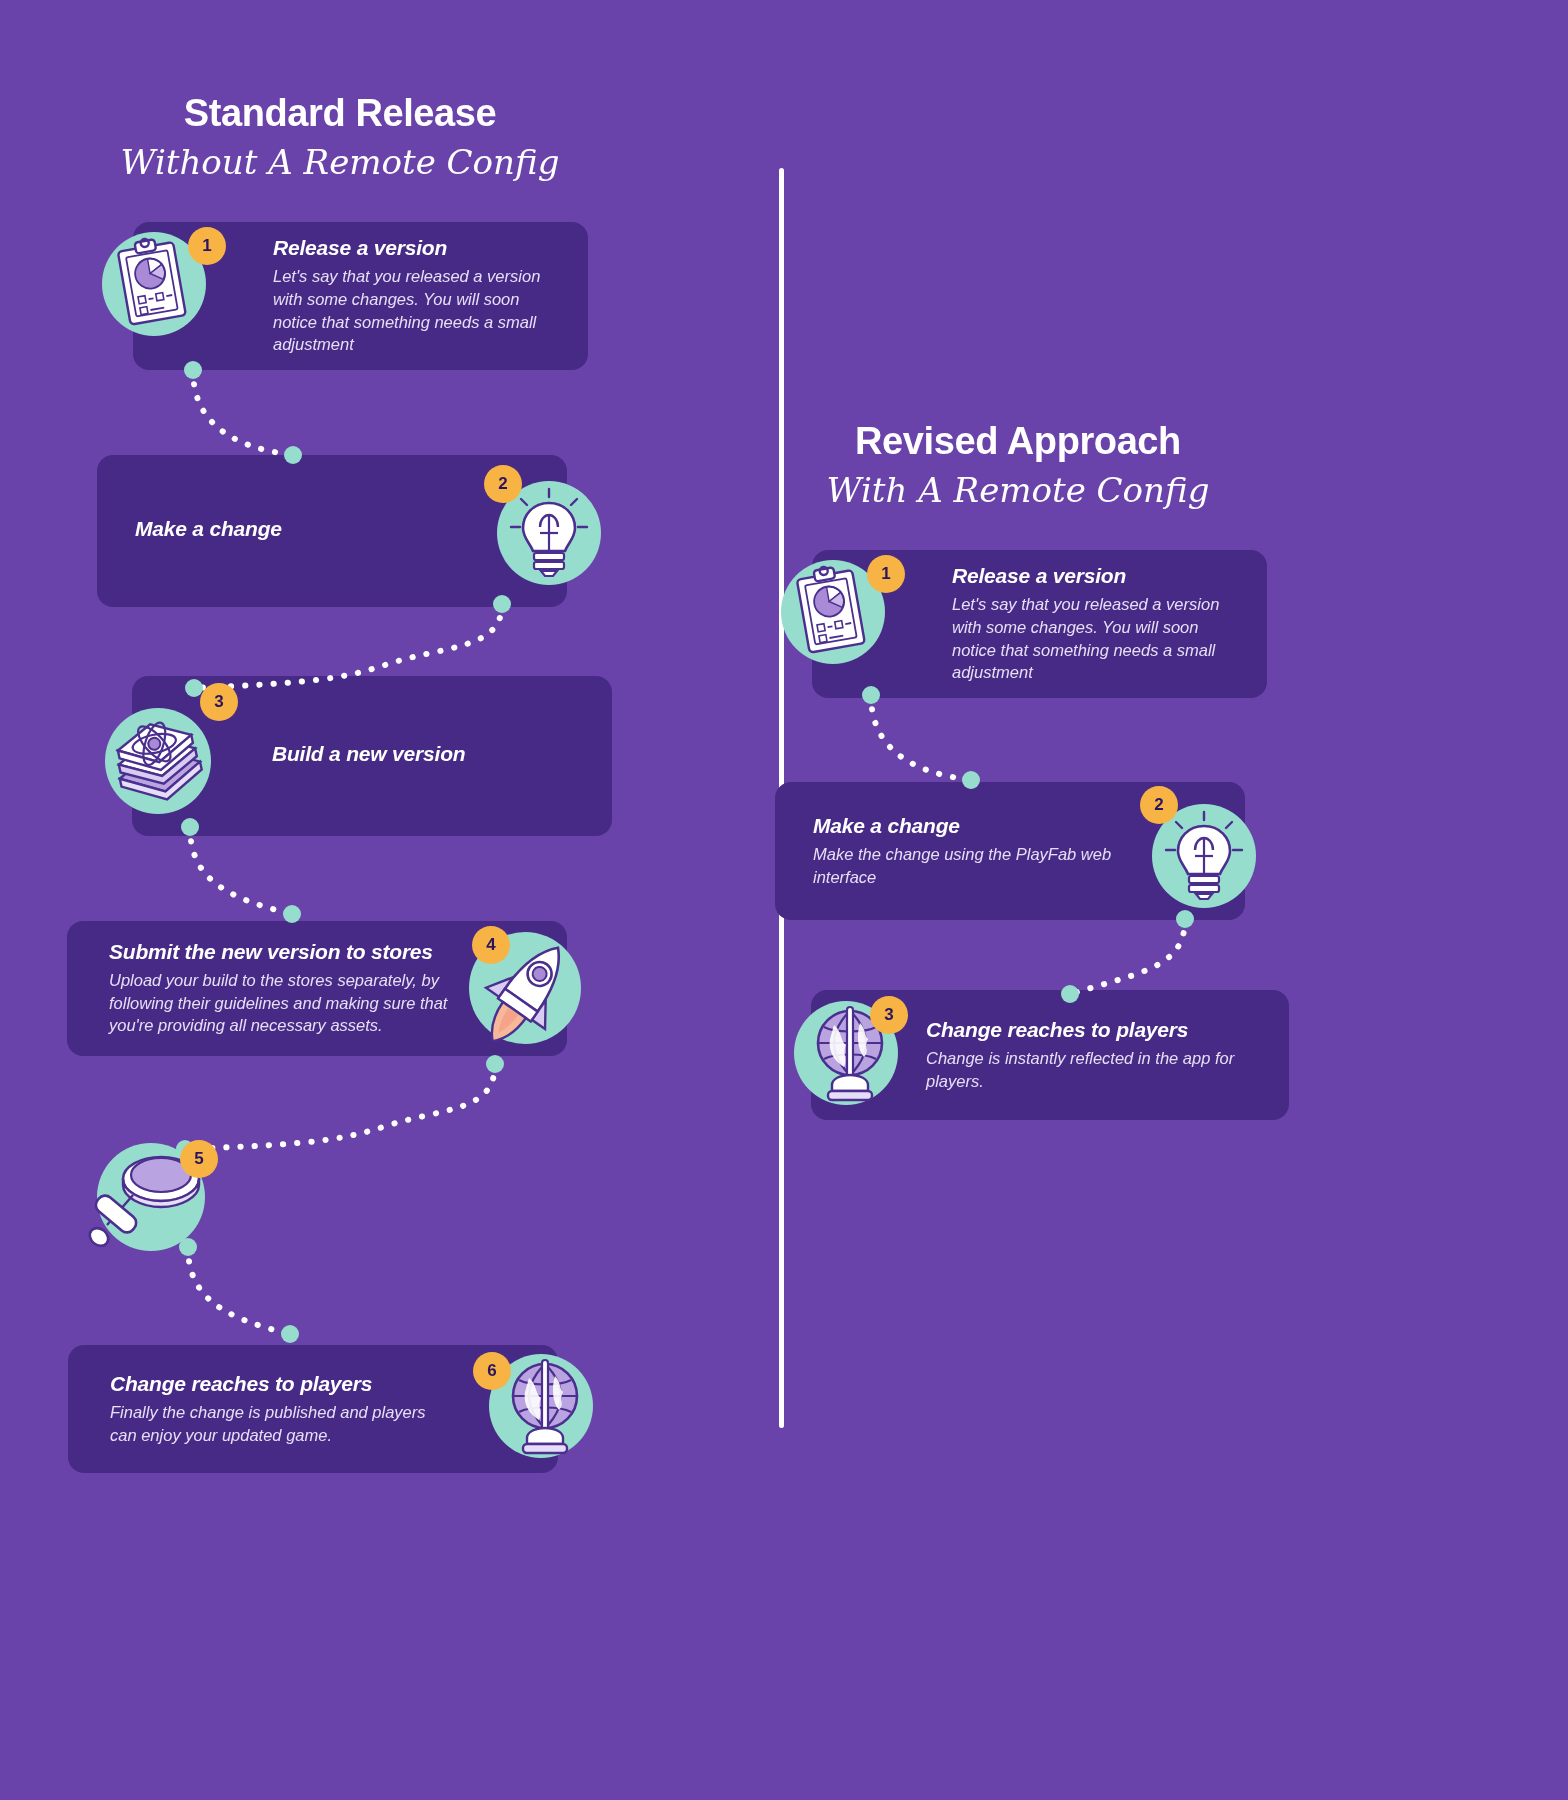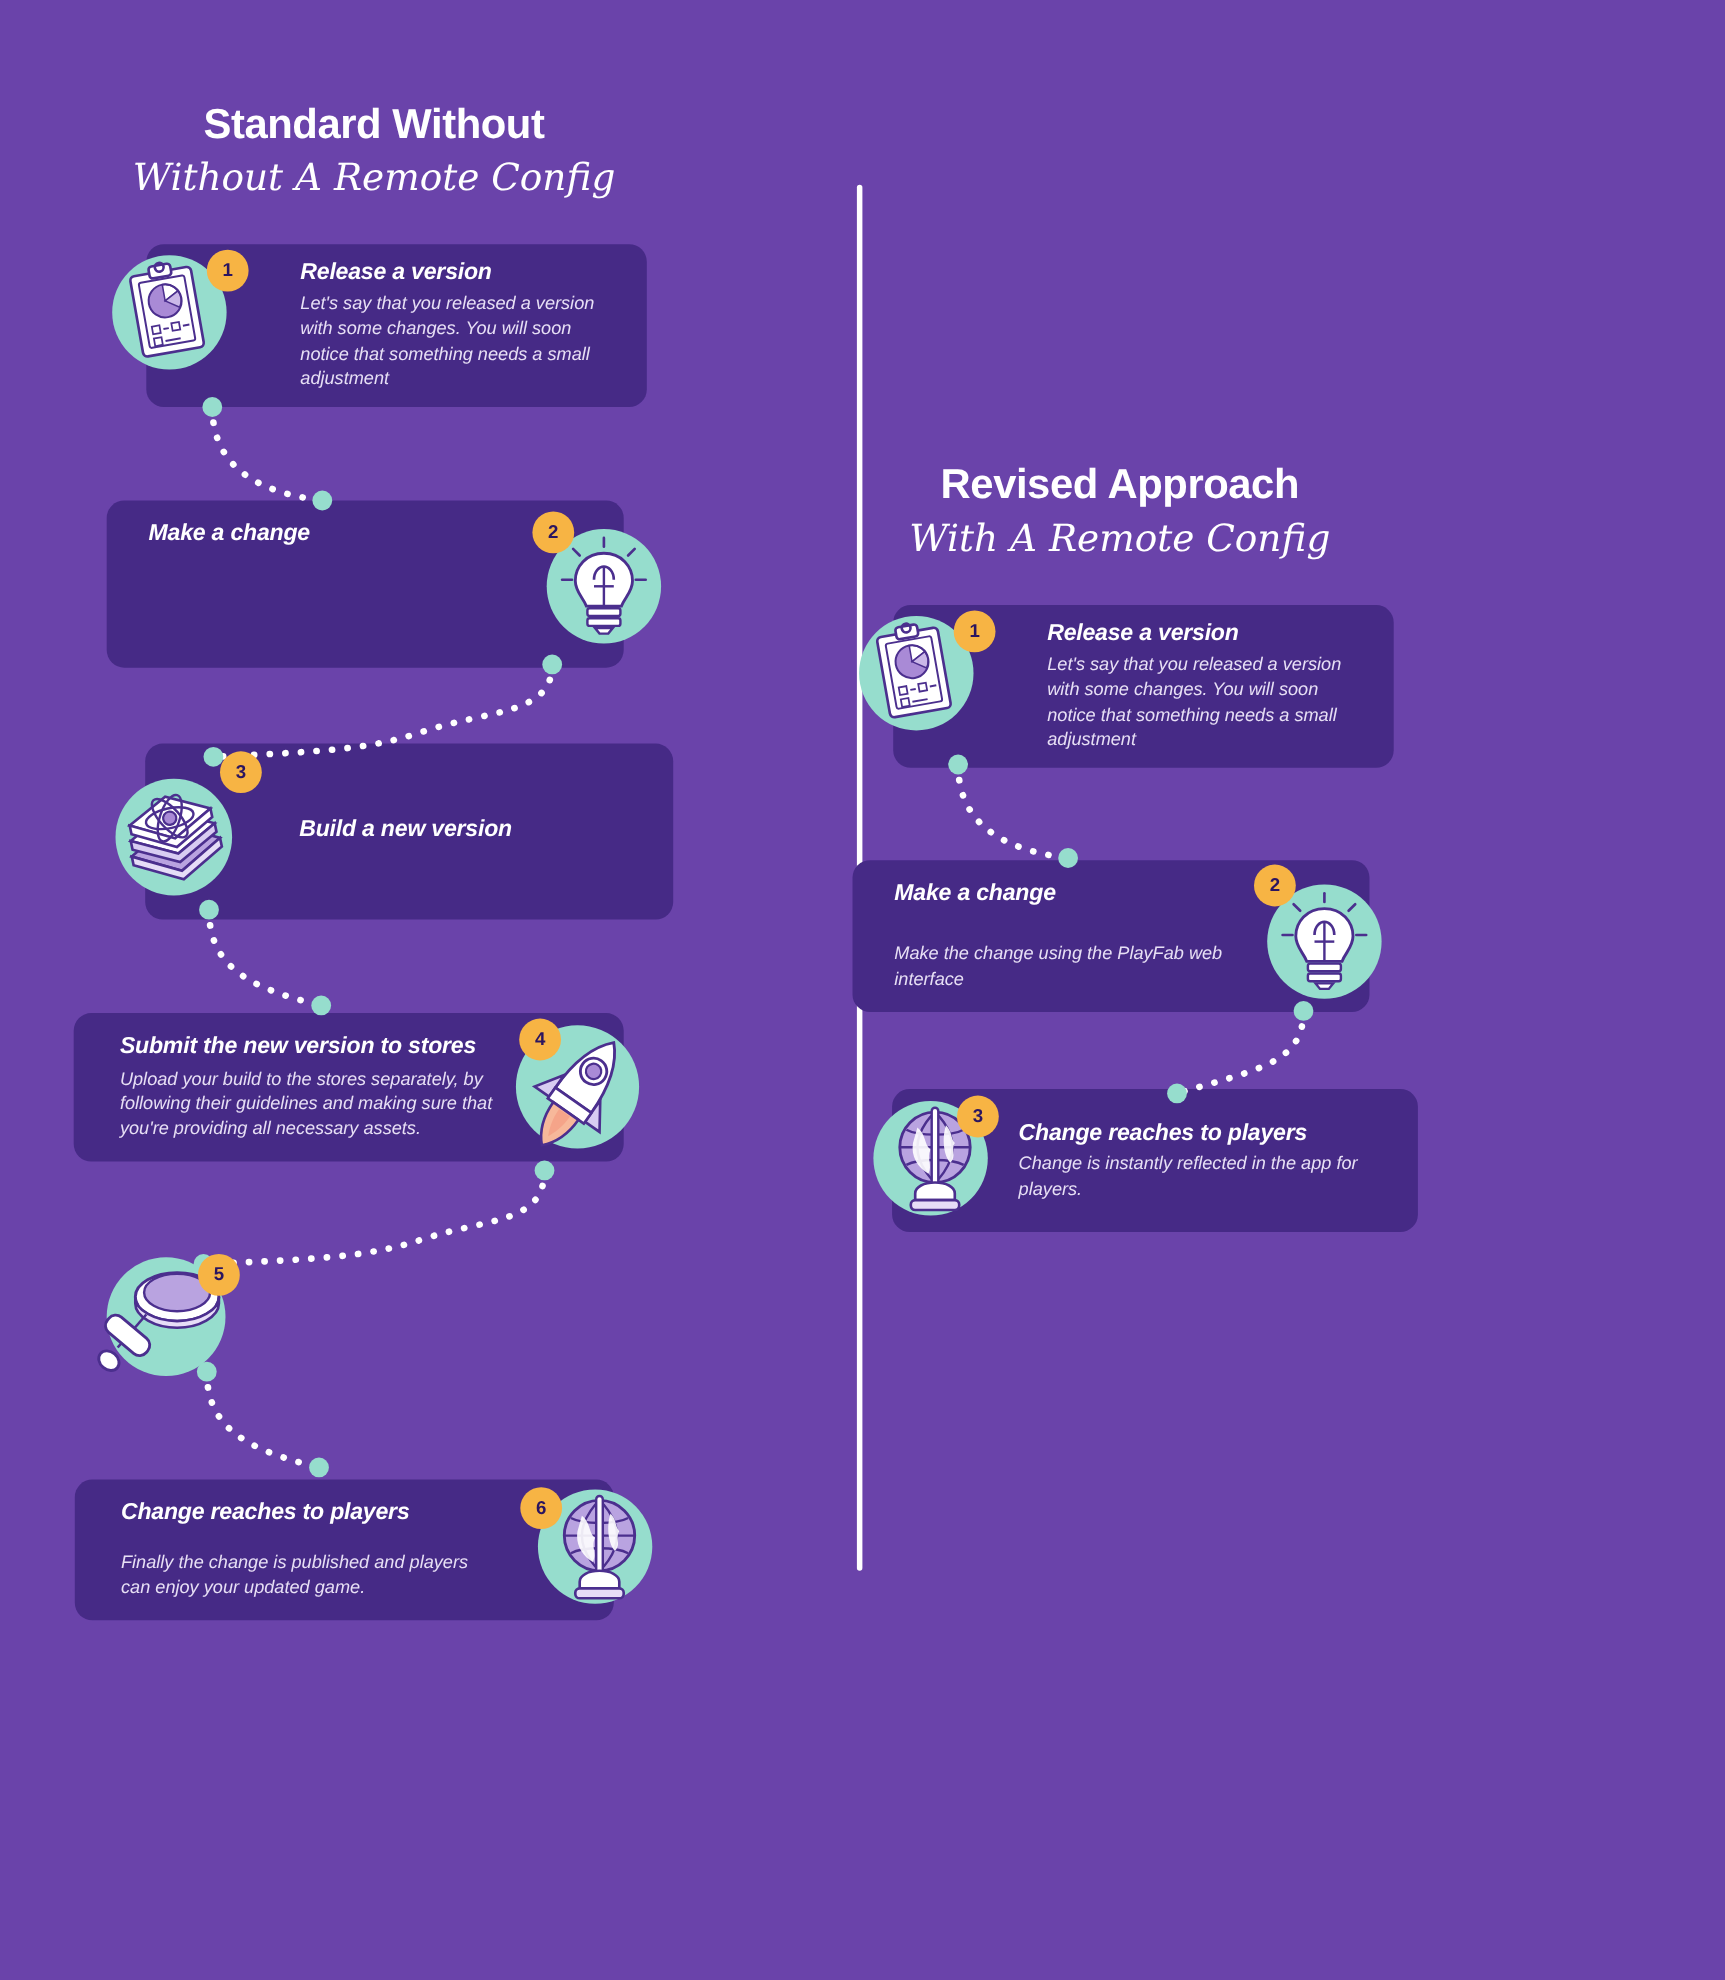--- a/index.html
+++ b/index.html
@@ -54,21 +54,21 @@
   .card-inner {
     position: absolute;
     top: 0; left: 0; right: 0; bottom: 0;
     padding: 18px 22px;
     display: flex;
     flex-direction: column;
     justify-content: center;
     font-style: italic;
   }
   .card.icon-left .card-inner { padding-left: 140px; }
-  .card.icon-right .card-inner { padding-right: 120px; justify-content: space-between; }
+  .card.icon-right .card-inner { padding-right: 120px; }
 
   .card-title {
     font-size: 21px;
     font-weight: bold;
     color: #ffffff;
     margin-bottom: 5px;
     letter-spacing: -0.2px;
   }
   .card-body {
     font-size: 16.5px;
@@ -122,21 +122,21 @@
     stroke-dasharray: 0.2 14;
   }
   .conn circle { fill: #96ddcd; }
 </style>
 </head>
 <body>
 
 <div id="stage">
 
   <div class="col-head" style="left:90px; top:92px; width:500px;">
-    <div class="h1">Standard Without</div>
+    <div class="h1">Standard Release</div>
     <div class="h2">Without A Remote Config</div>
   </div>
 
   <div class="divider" style="left:779px; top:168px; height:1260px;"></div>
 
   <div class="col-head" style="left:768px; top:420px; width:500px;">
     <div class="h1">Revised Approach</div>
     <div class="h2">With A Remote Config</div>
   </div>
 

